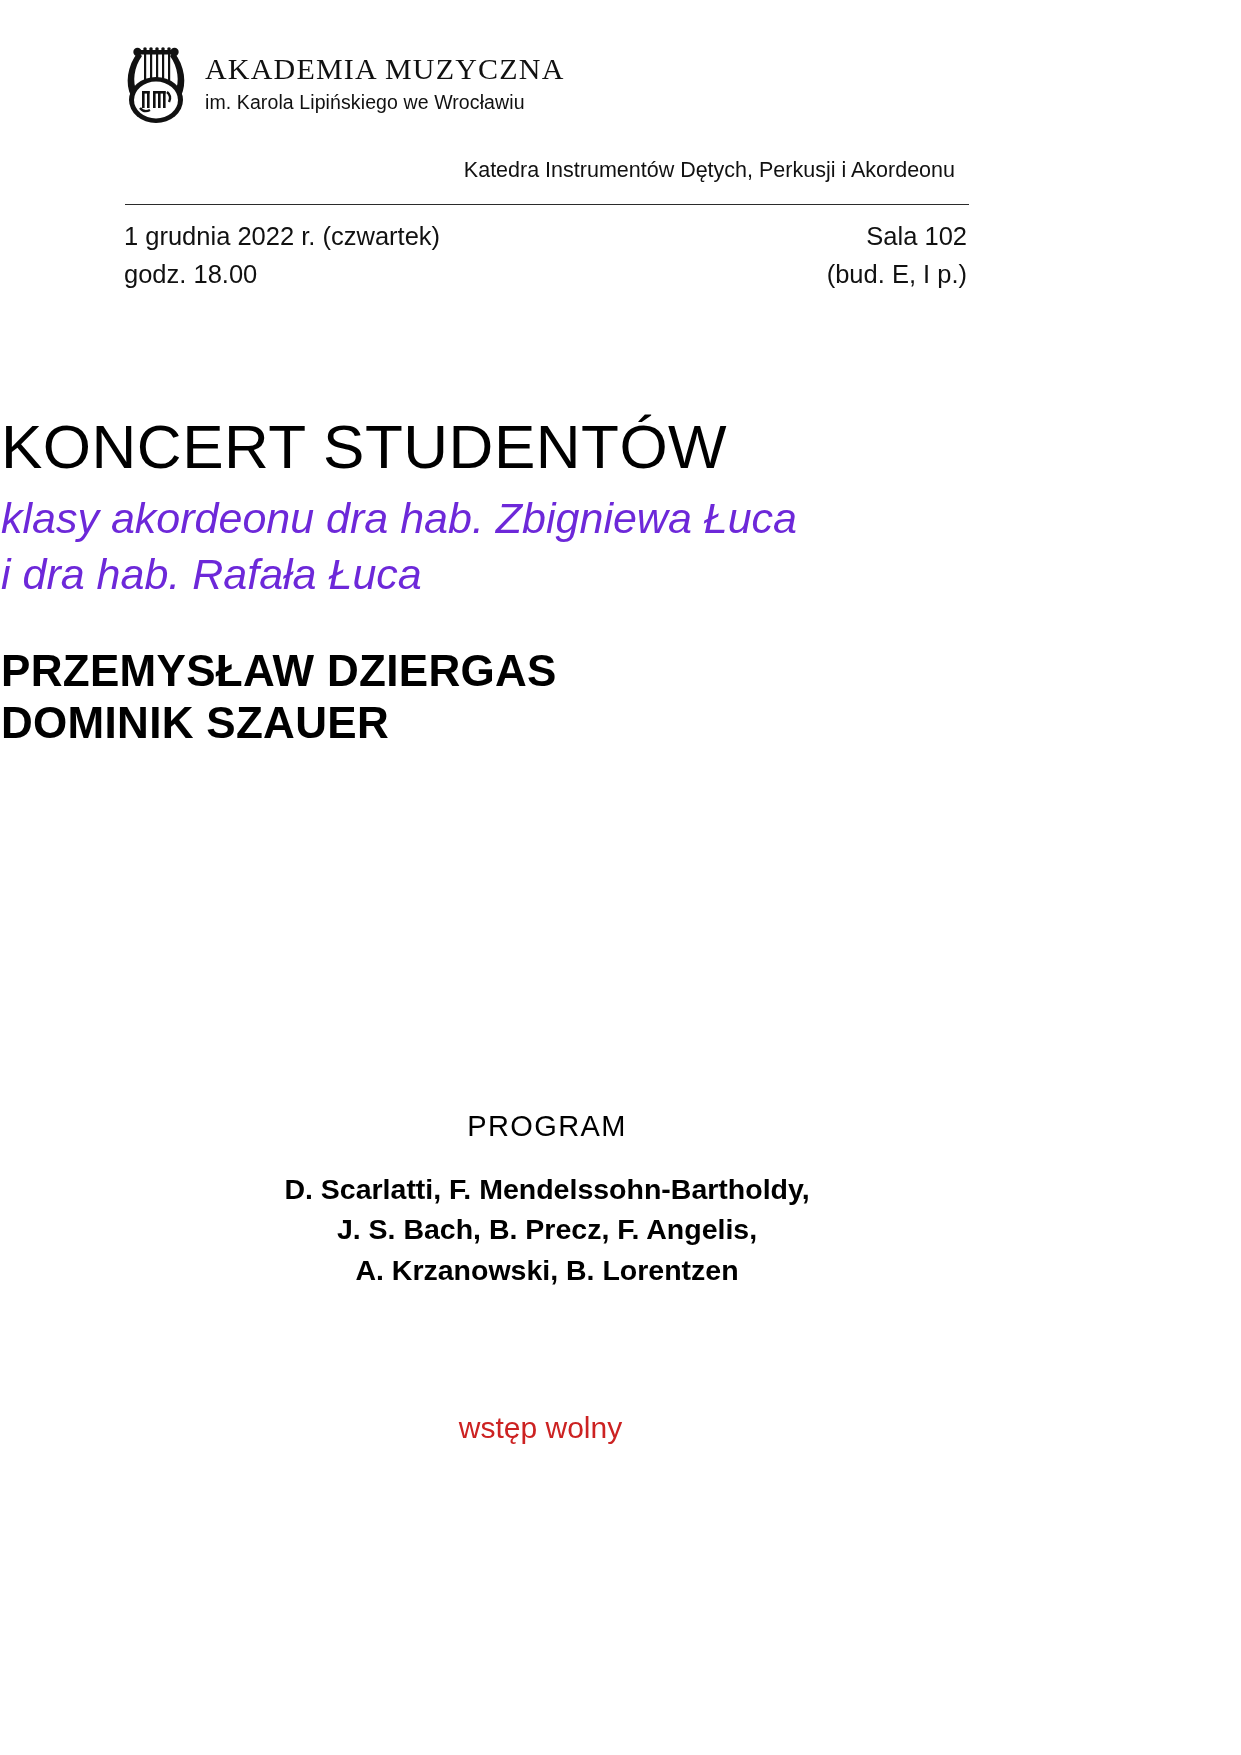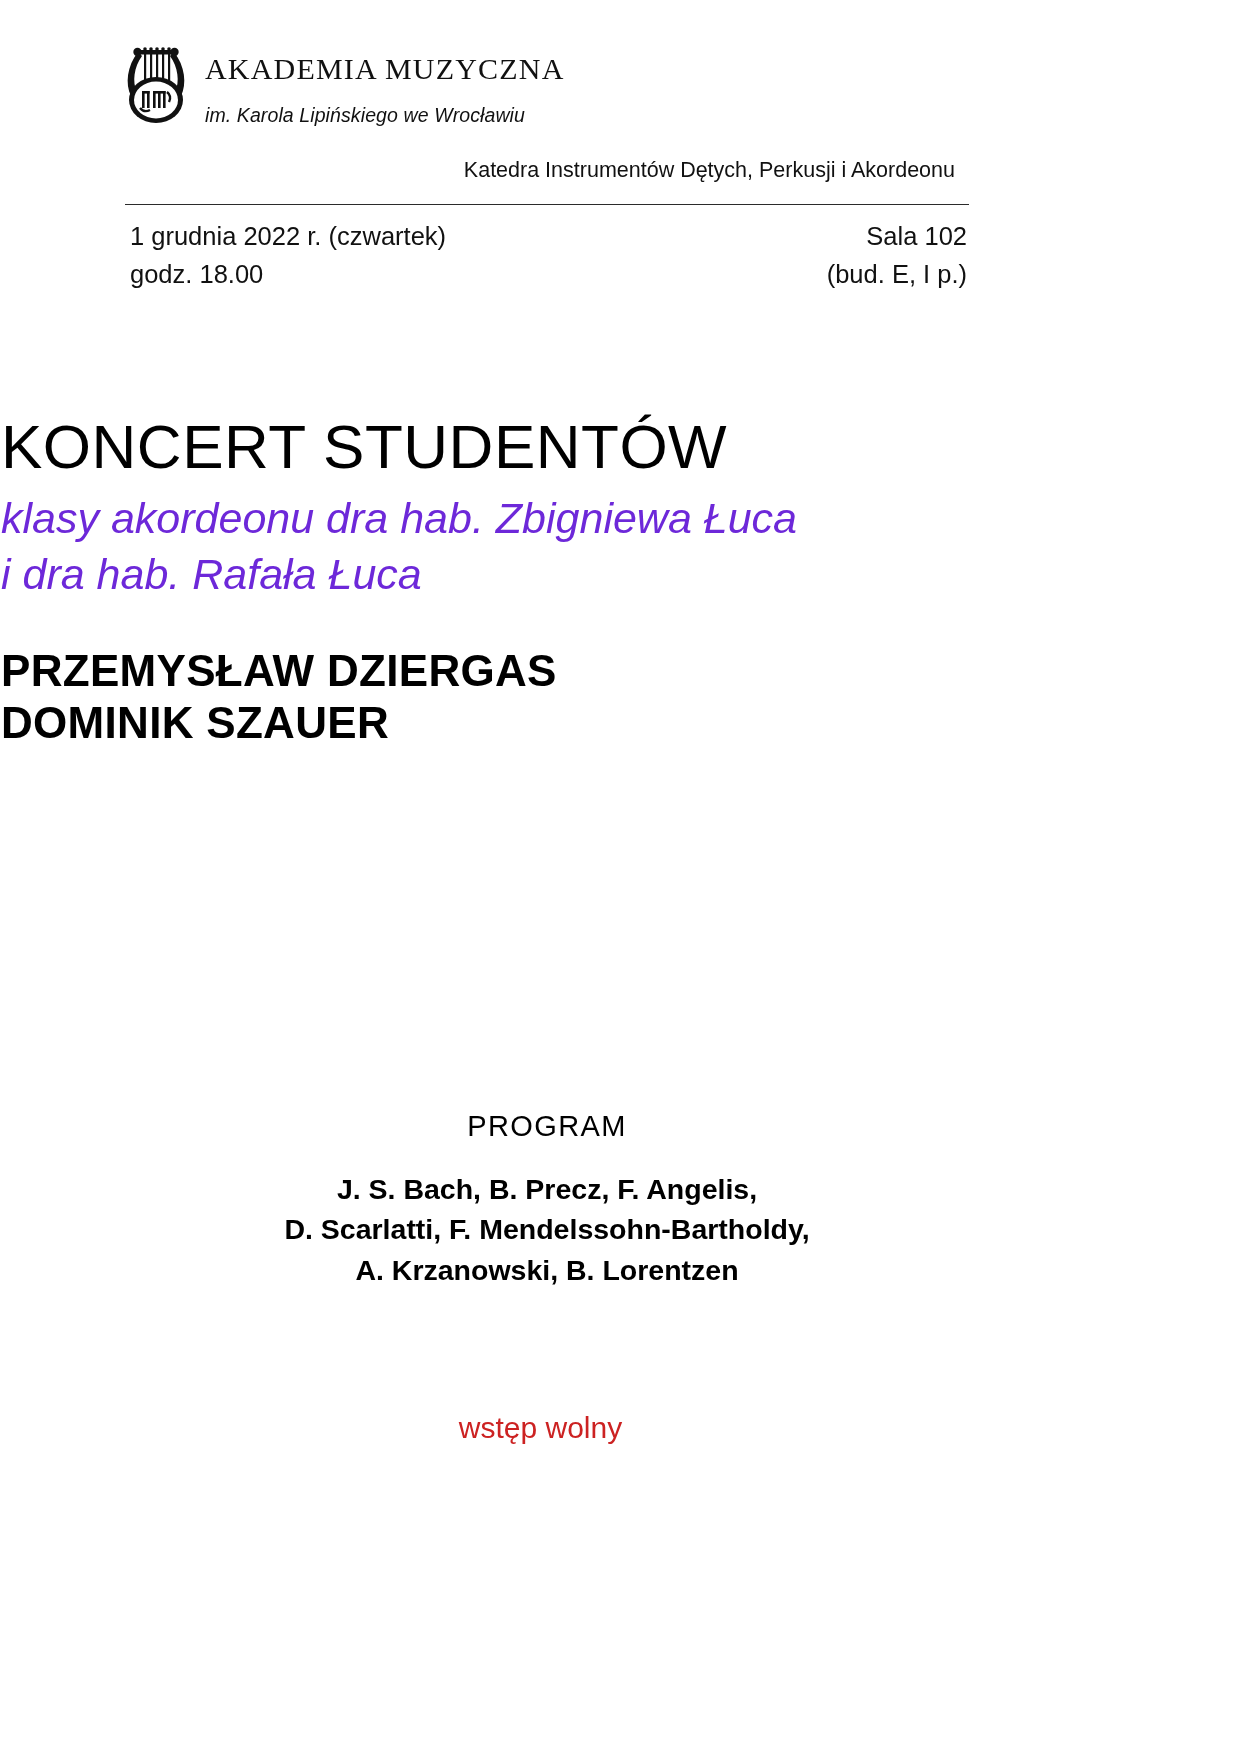--- a/index.html
+++ b/index.html
@@ -46,23 +46,22 @@
     line-height: 1.12;
     color: #111111;
     white-space: nowrap;
   }
   .logo-sub {
     font-family: "Liberation Sans", sans-serif;
     font-size: 19.5px;
     letter-spacing: 0.1px;
     line-height: 1.25;
     color: #111111;
-    margin-top: 17px;
+    margin-top: 4px;
     white-space: nowrap;
-    font-style: italic;
   }
 
   
   .department {
     position: absolute;
     right: 139px;
     top: 157px;
     font-size: 21.5px;
     line-height: 1.3;
     color: #111111;
@@ -76,21 +75,21 @@
     left: 125px;
     right: 125px;
     top: 204px;
     height: 0;
     border-top: 1.6px solid #2b2b2b;
   }
 
   
   .meta {
     position: absolute;
-    left: 130px;
+    left: 124px;
     right: 127px;
     top: 218px;
     display: flex;
     justify-content: space-between;
     align-items: flex-start;
   }
   .meta-col { font-size: 25.5px; line-height: 1.48; color: #111111; }
   .meta-col.left { text-align: left; }
   .meta-col.right { text-align: right; }
   .meta-line { white-space: nowrap; }
@@ -244,22 +243,22 @@
     </h2>
     <div class="performers">
       <span class="performer">PRZEMYSŁAW DZIERGAS</span>
       <span class="performer">DOMINIK SZAUER</span>
     </div>
   </div>
 
   <div class="program">
     <h3 class="program-heading">PROGRAM</h3>
     <div class="program-list">
+      <span class="program-line">D. Scarlatti, F. Mendelssohn-Bartholdy,</span>
       <span class="program-line">J. S. Bach, B. Precz, F. Angelis,</span>
-      <span class="program-line">D. Scarlatti, F. Mendelssohn-Bartholdy,</span>
       <span class="program-line">A. Krzanowski, B. Lorentzen</span>
     </div>
   </div>
 
   <div class="admission">
     <span style="color: rgb(204, 34, 34);">wstęp wolny</span>
   </div>
 
 </div>
 

